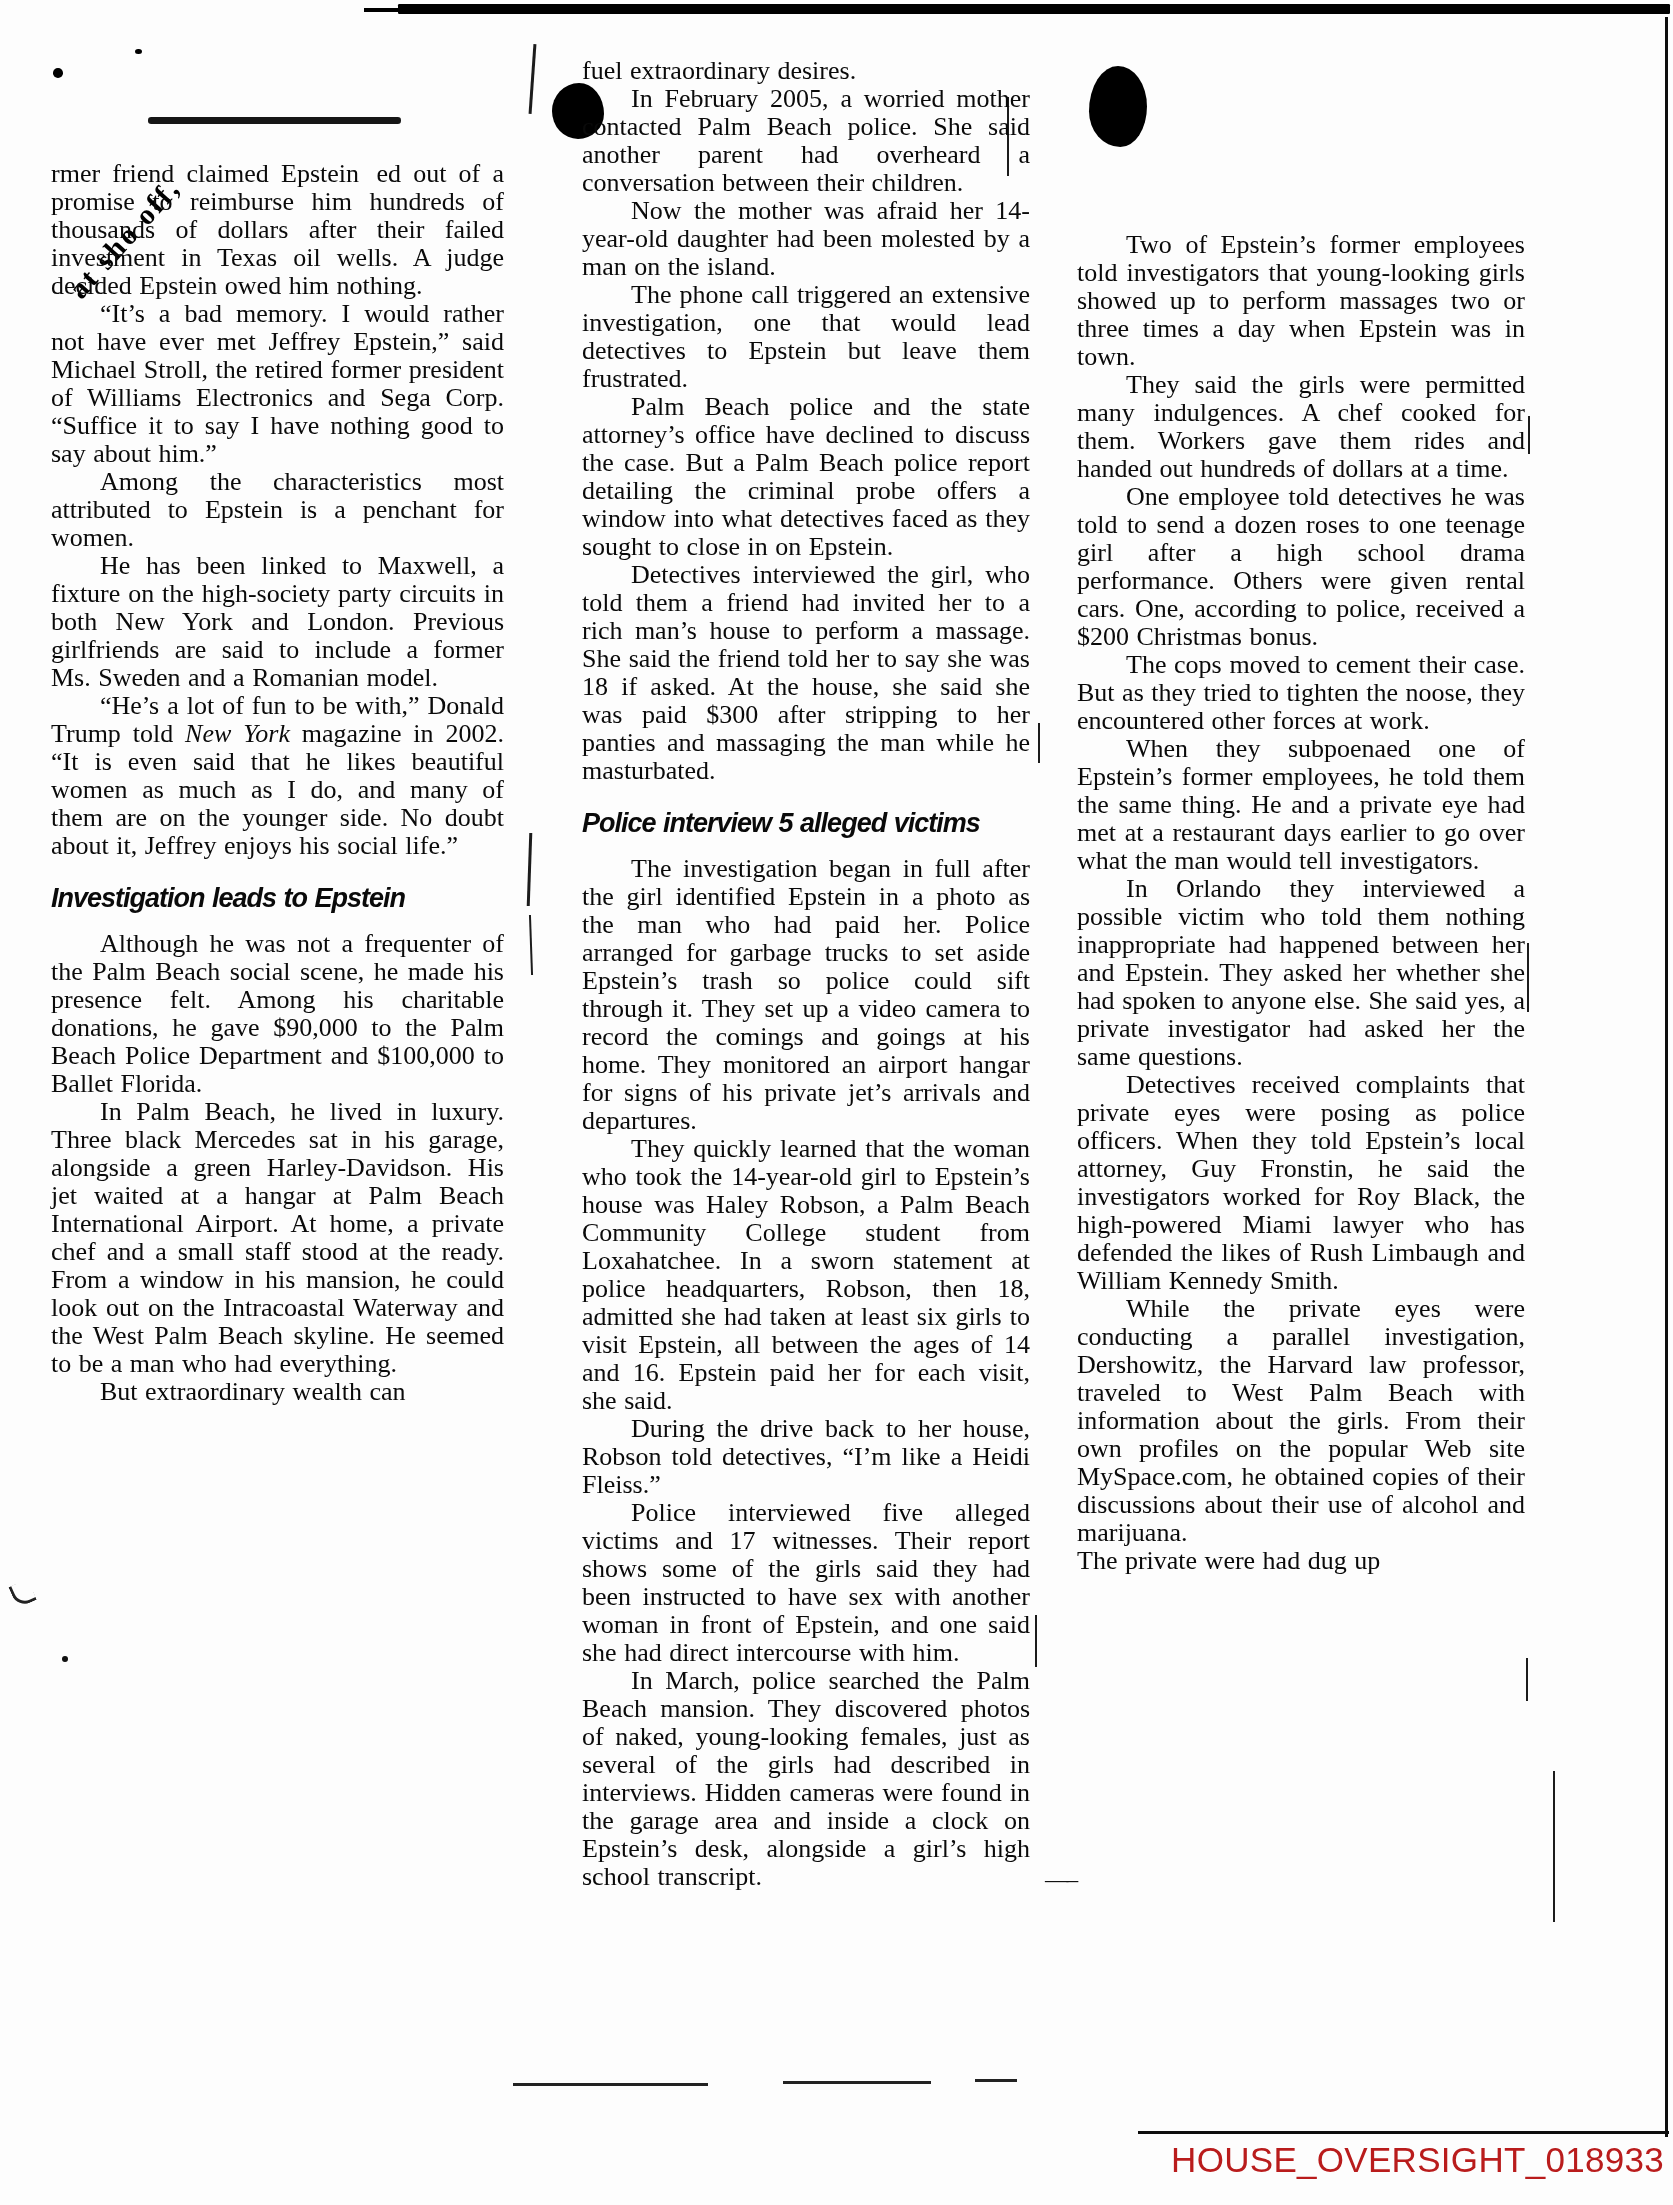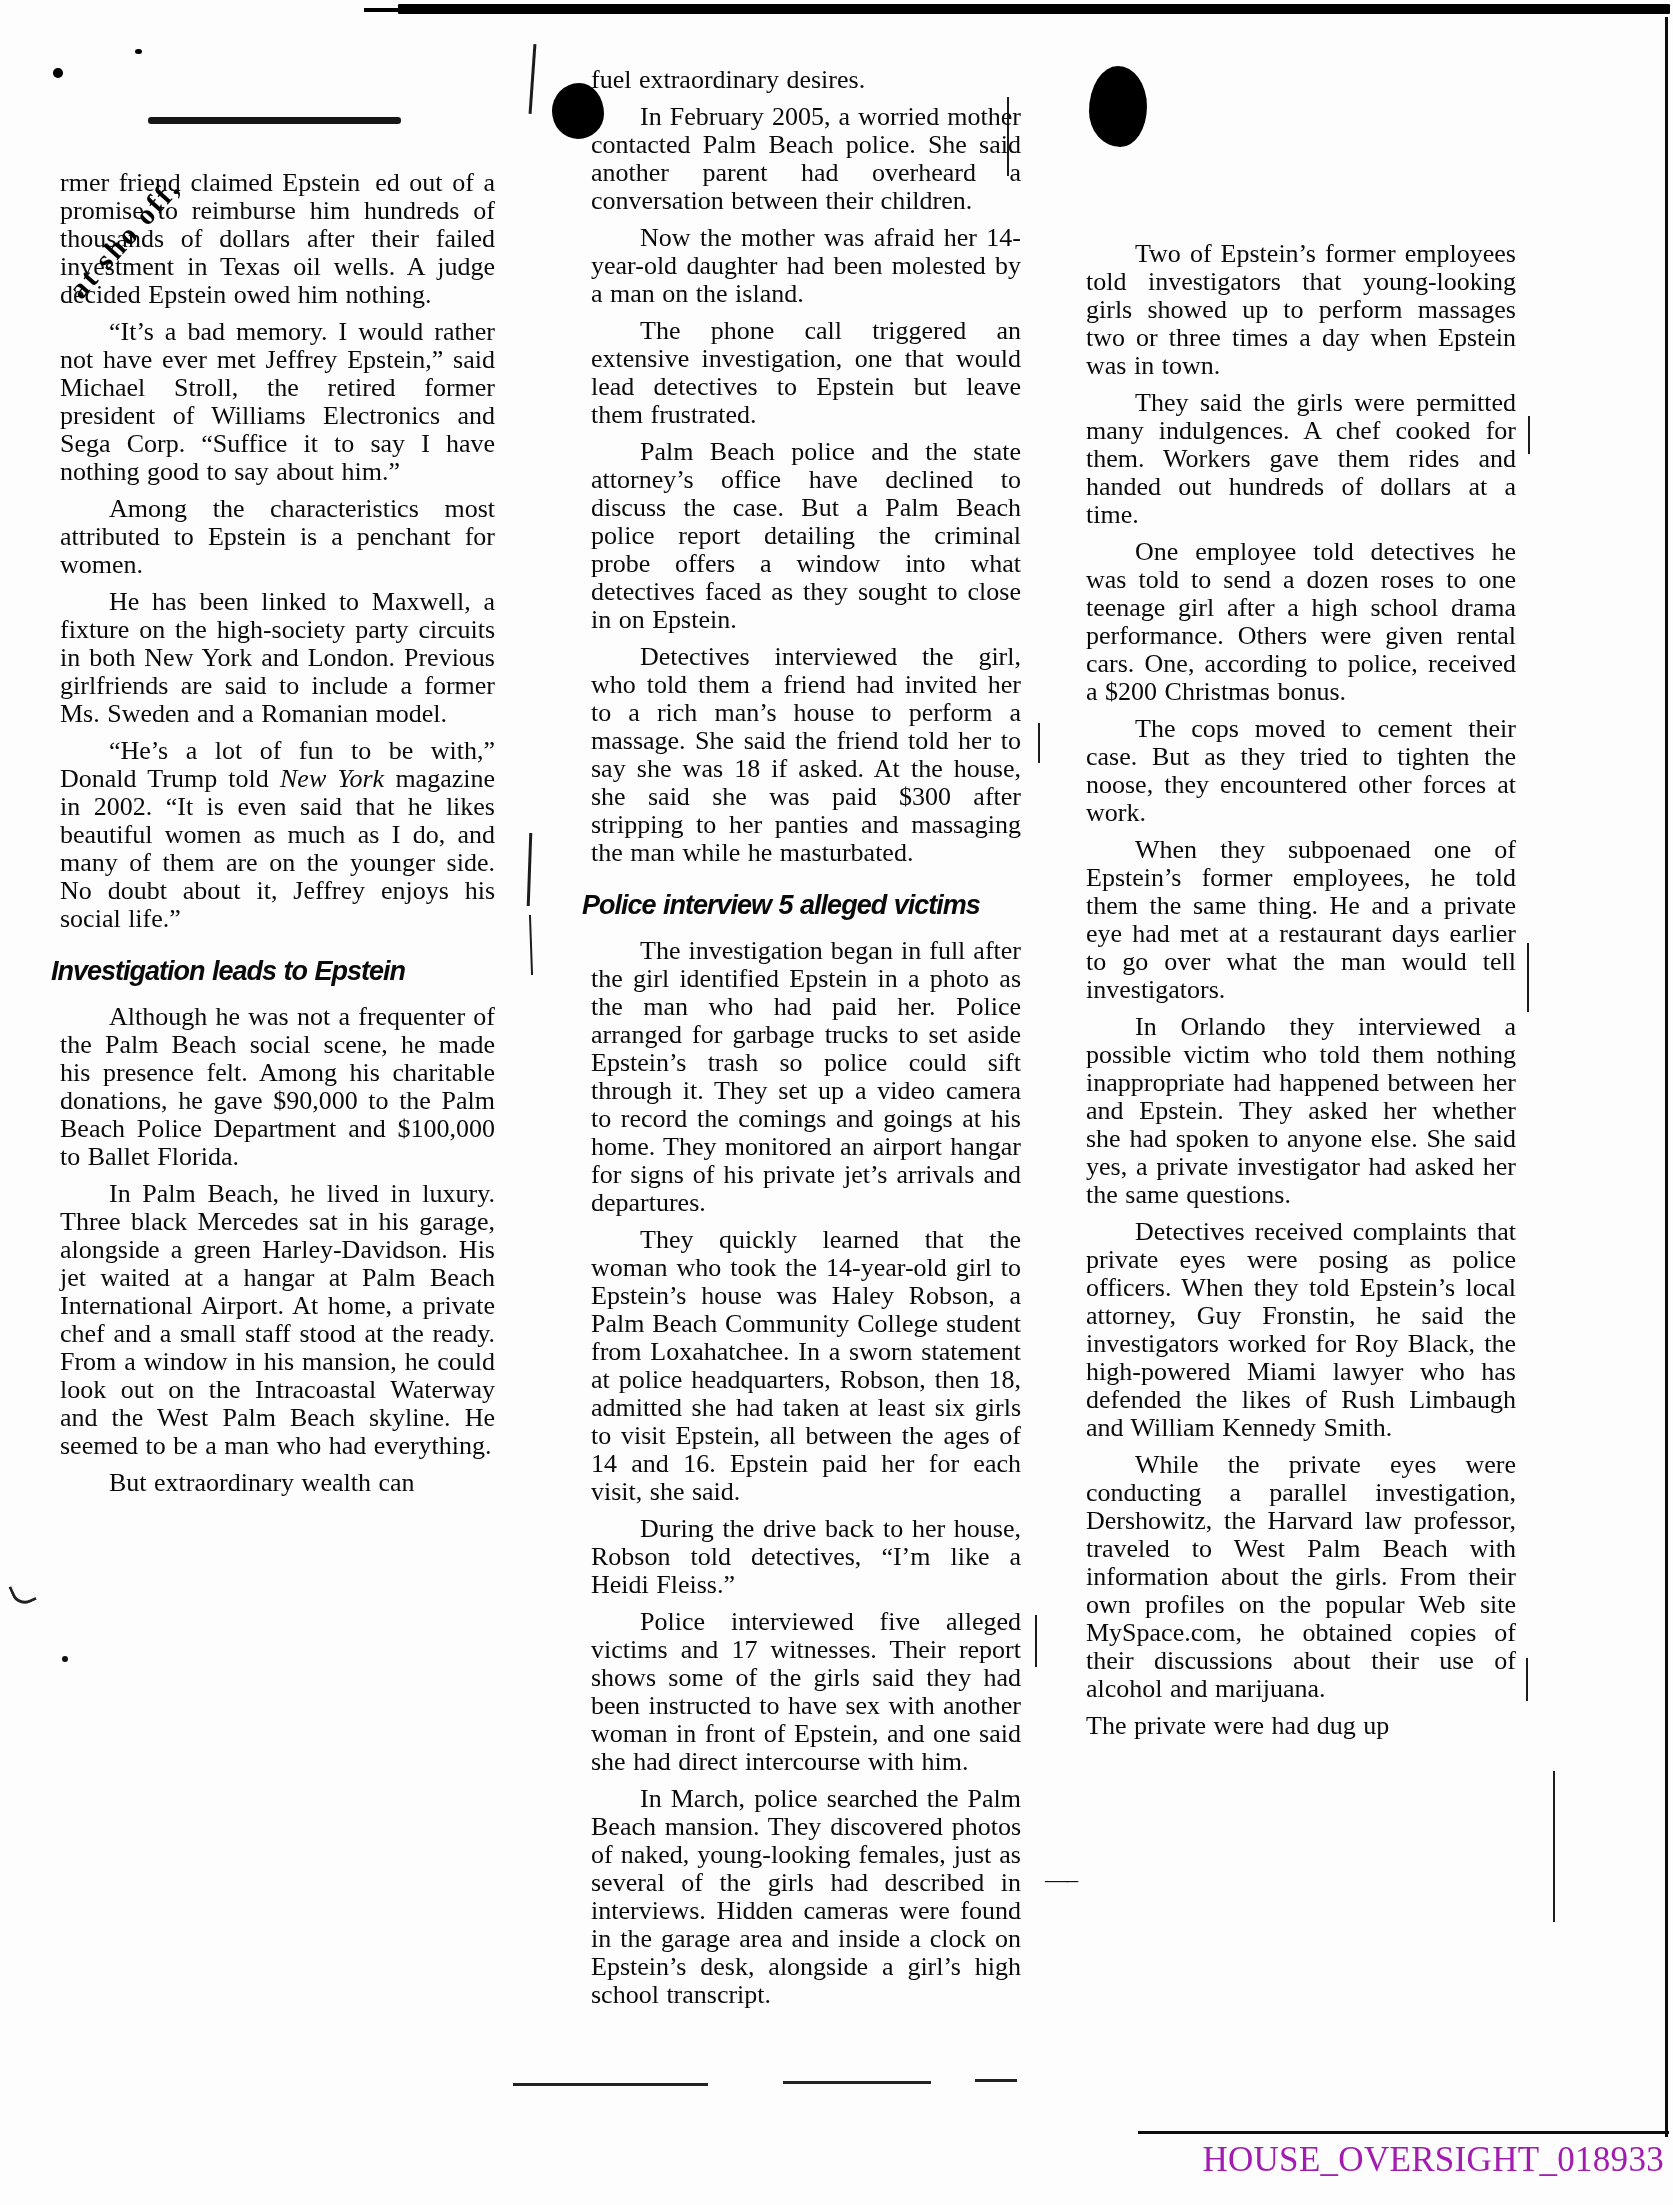--- a/index.html
+++ b/index.html
@@ -9,21 +9,21 @@
     -webkit-font-smoothing:antialiased;
   }
   .page{position:absolute;inset:0;overflow:hidden;background:#fdfdfd;}
 
   
   .col{
     position:absolute;text-align:justify;
     font-size:26px;line-height:28px;word-spacing:1px;
     hyphens:auto;-webkit-hyphens:auto;
   }
-  .col p{margin:9px;text-indent:49px;}
+  .col p{margin:0;text-indent:49px;}
   .col p.cont{text-indent:0;}
   .col h2{
     font-family:"Liberation Sans", sans-serif;font-weight:bold;
     font-size:27px;line-height:30px;letter-spacing:-1px;
     margin:23.4px 0 17px 0;text-indent:0;text-align:left;font-style:italic;
   }
   #col1{left:51px;top:160px;width:453px;}
   #col2{left:582px;top:57px;width:448px;}
   #col3{left:1077px;top:231px;width:448px;}
   .mag-italic{font-style:italic;}
@@ -63,21 +63,21 @@
   .tick-j{left:1553px;top:1771px;width:1.9px;height:151px;}
   .right-edge{left:1665px;top:17px;width:2.6px;height:2120px;background:#0d0d0d;}
   .footer-line{left:1138px;top:2131px;width:531px;height:2.6px;background:#0d0d0d;}
   .bottom-dash-1{left:513px;top:2083px;width:195px;height:2.6px;background:#222;}
   .bottom-dash-2{left:783px;top:2081px;width:148px;height:2.6px;background:#222;}
   .bottom-dash-3{left:975px;top:2079px;width:42px;height:2.6px;background:#222;}
 
   
   .bates{
     position:absolute;right:9px;top:2140px;
-    font-family:Liberation Serif, serif;font-size:35px;color:#a21caf;
+    font-family:Liberation Sans, sans-serif;font-size:35px;color:#b91c1c;
     letter-spacing:0.3px;white-space:nowrap;text-align:center;
   }
 </style>
 </head>
 <body>
 
 <div class="page">
 
   <div class="artifact top-band"></div>
   <div class="artifact top-band-taper"></div>

